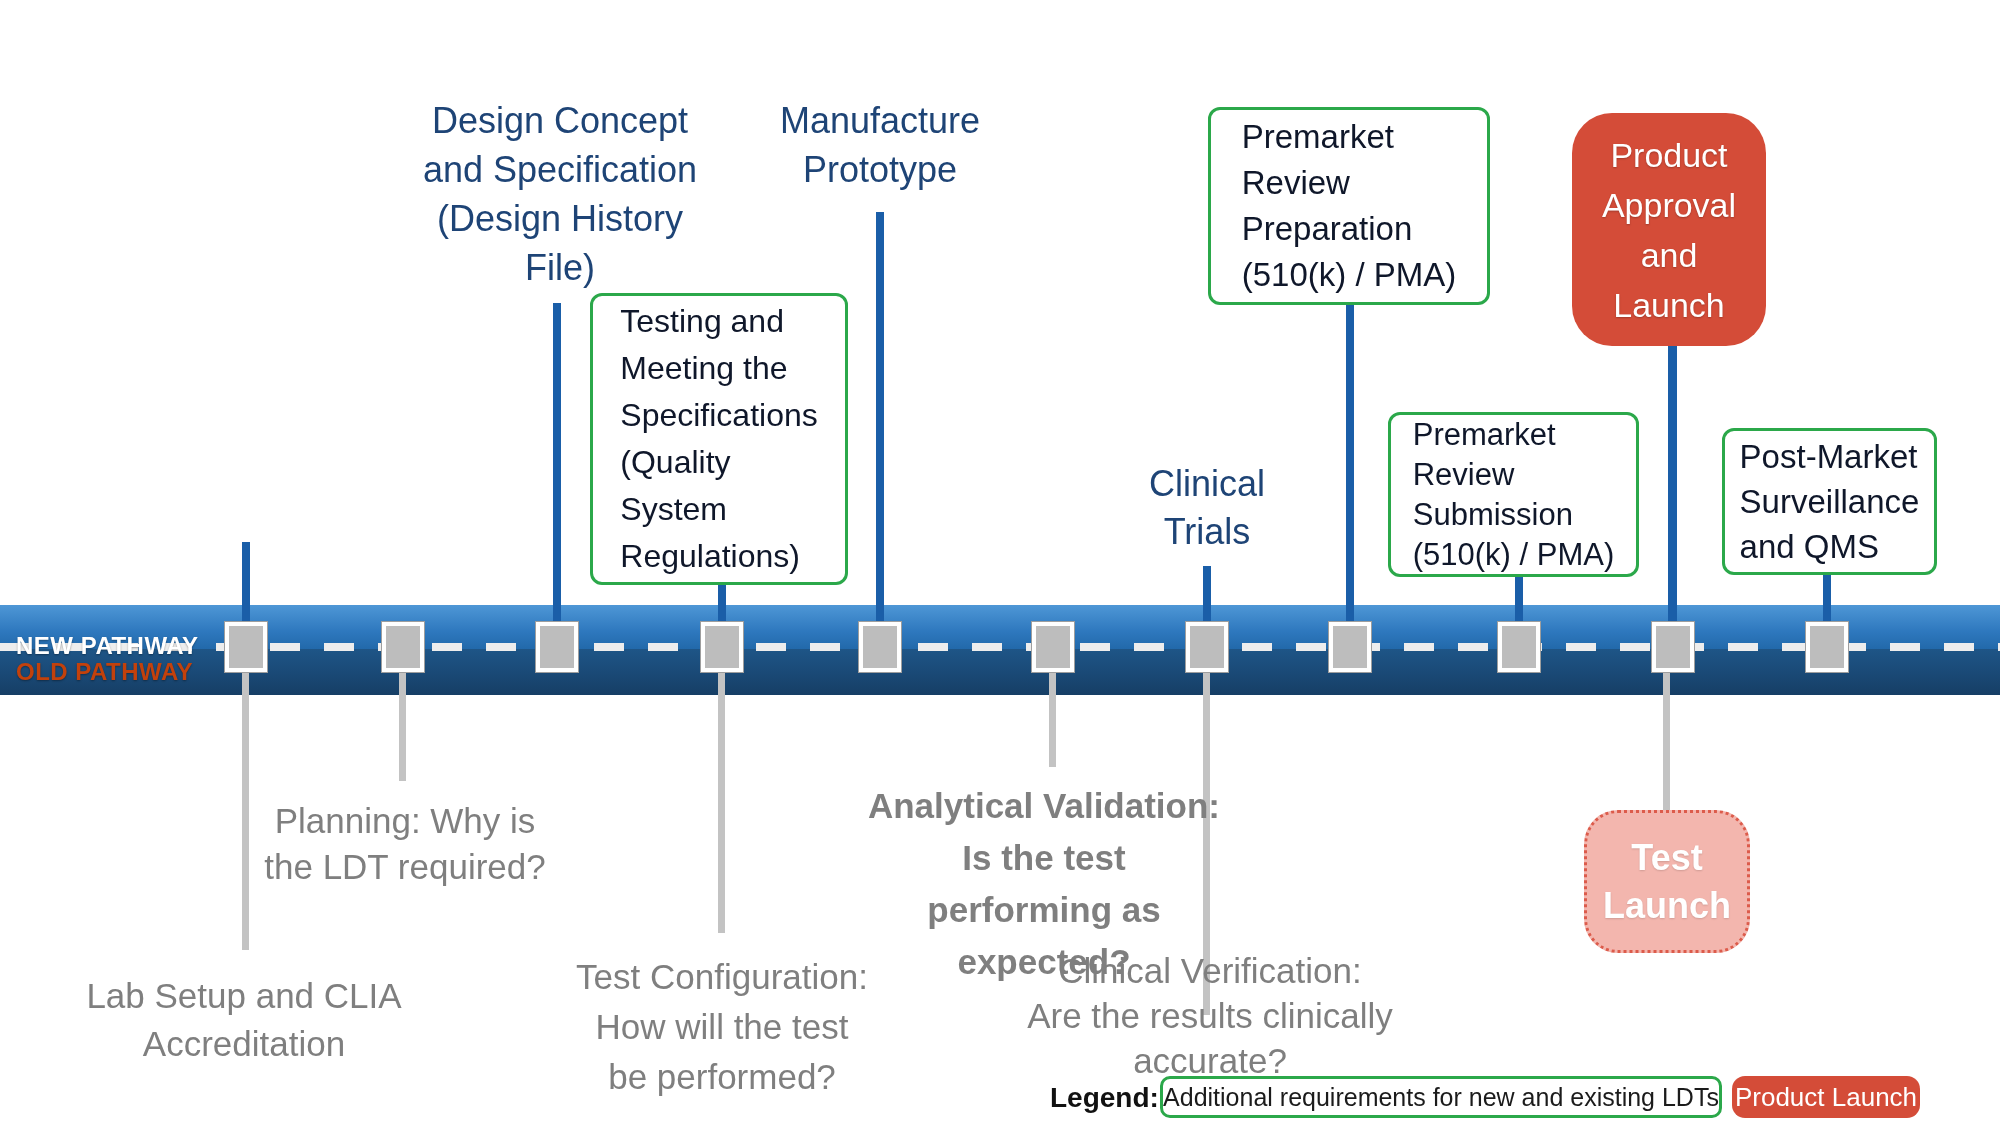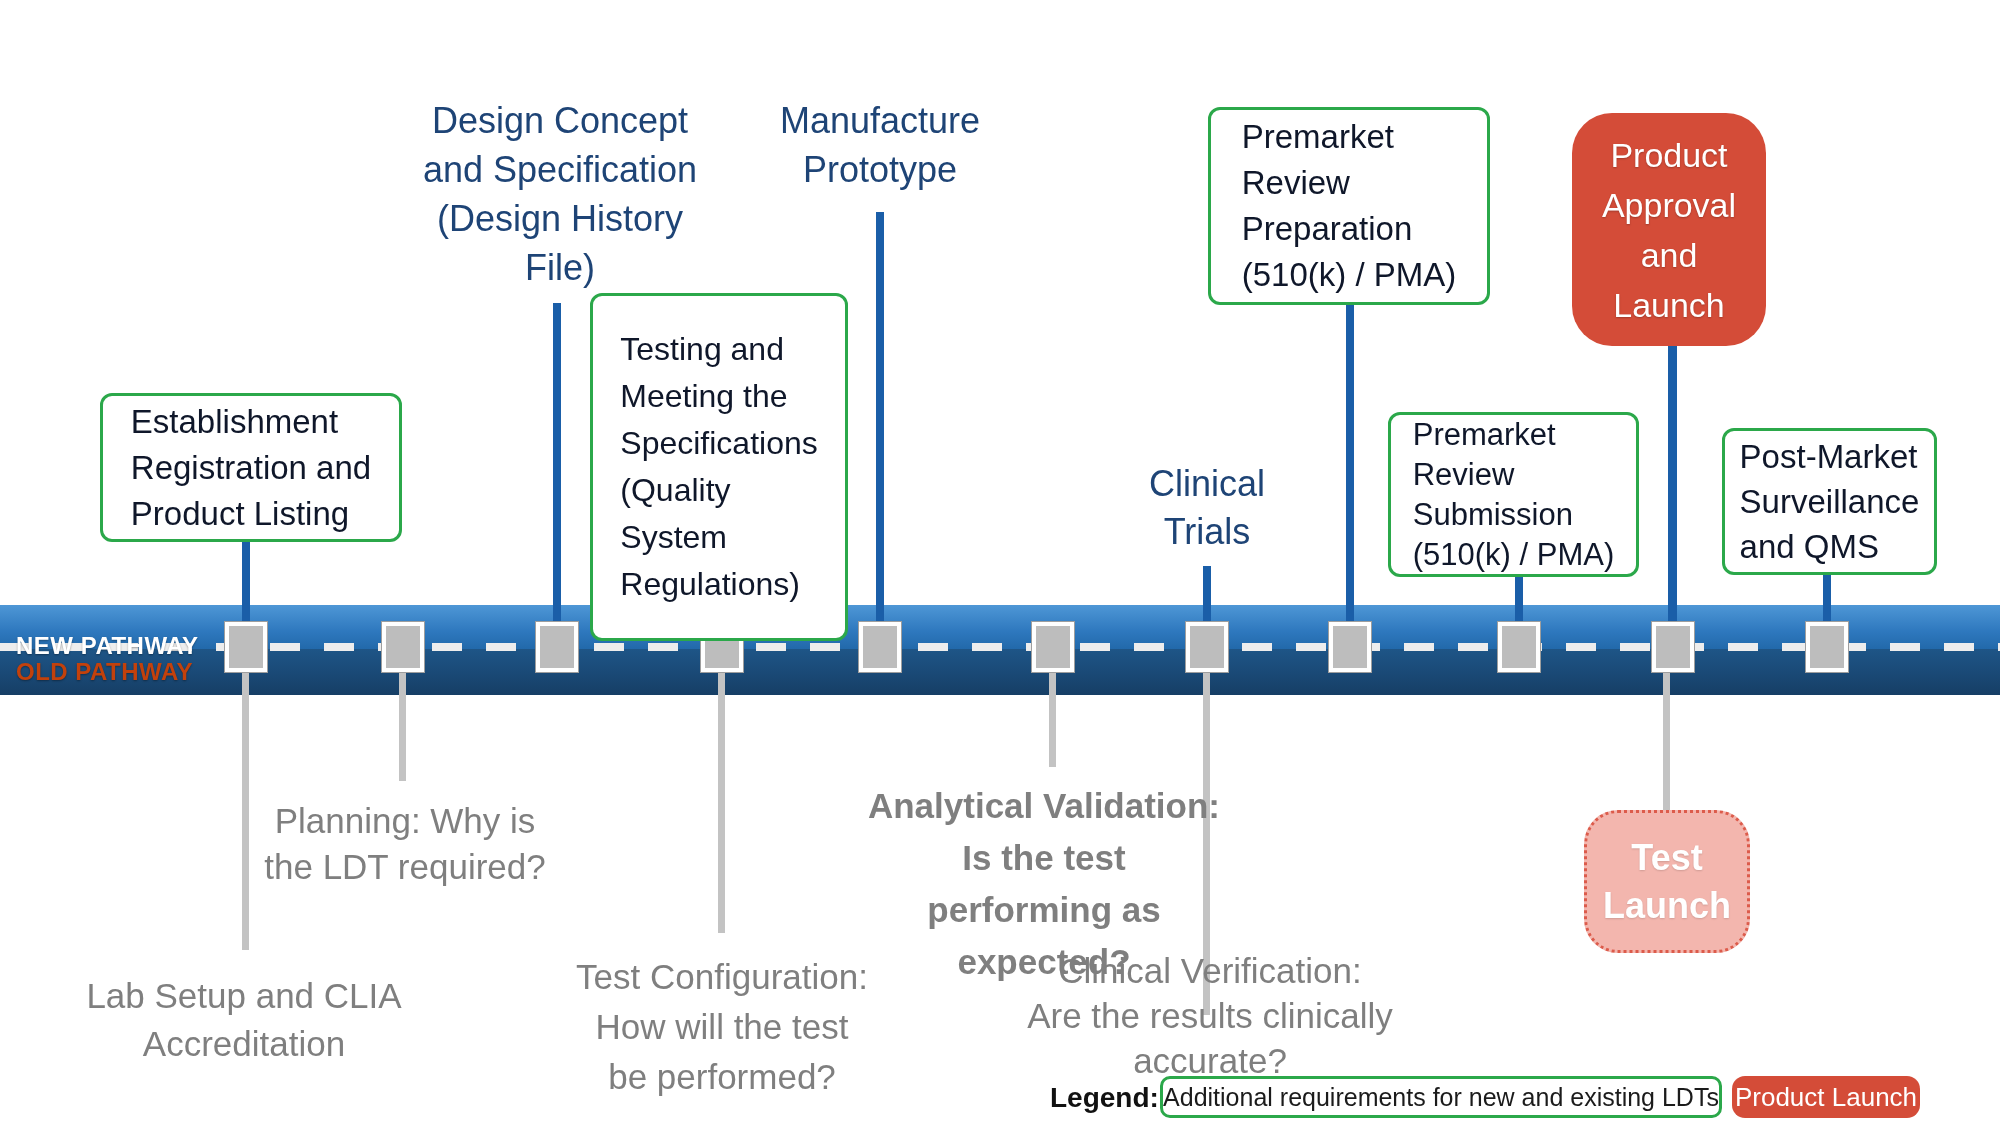--- a/index.html
+++ b/index.html
@@ -98,24 +98,21 @@
   <div class="marker" style="left:536px;"></div>
   <div class="marker" style="left:701px;"></div>
   <div class="marker" style="left:859px;"></div>
   <div class="marker" style="left:1032px;"></div>
   <div class="marker" style="left:1186px;"></div>
   <div class="marker" style="left:1329px;"></div>
   <div class="marker" style="left:1498px;"></div>
   <div class="marker" style="left:1652px;"></div>
   <div class="marker" style="left:1806px;"></div>
 
-  <div class="gbox" style="left:100px;top:393px;width:302px;height:149px;">Establishment
-Registration and
-Product Listing</div>
-  <div class="gbox" style="left:590px;top:293px;width:258px;height:348px;font-size:32px;line-height:47px;">Testing and
+  <div class="gbox" style="left:590px;top:293px;width:258px;height:292px;font-size:32px;line-height:47px;">Testing and
 Meeting the
 Specifications
 (Quality
 System
 Regulations)</div>
   <div class="gbox" style="left:1208px;top:107px;width:282px;height:198px;">Premarket
 Review
 Preparation
 (510(k) / PMA)</div>
   <div class="gbox" style="left:1388px;top:412px;width:251px;height:165px;font-size:31px;line-height:40px;">Premarket

